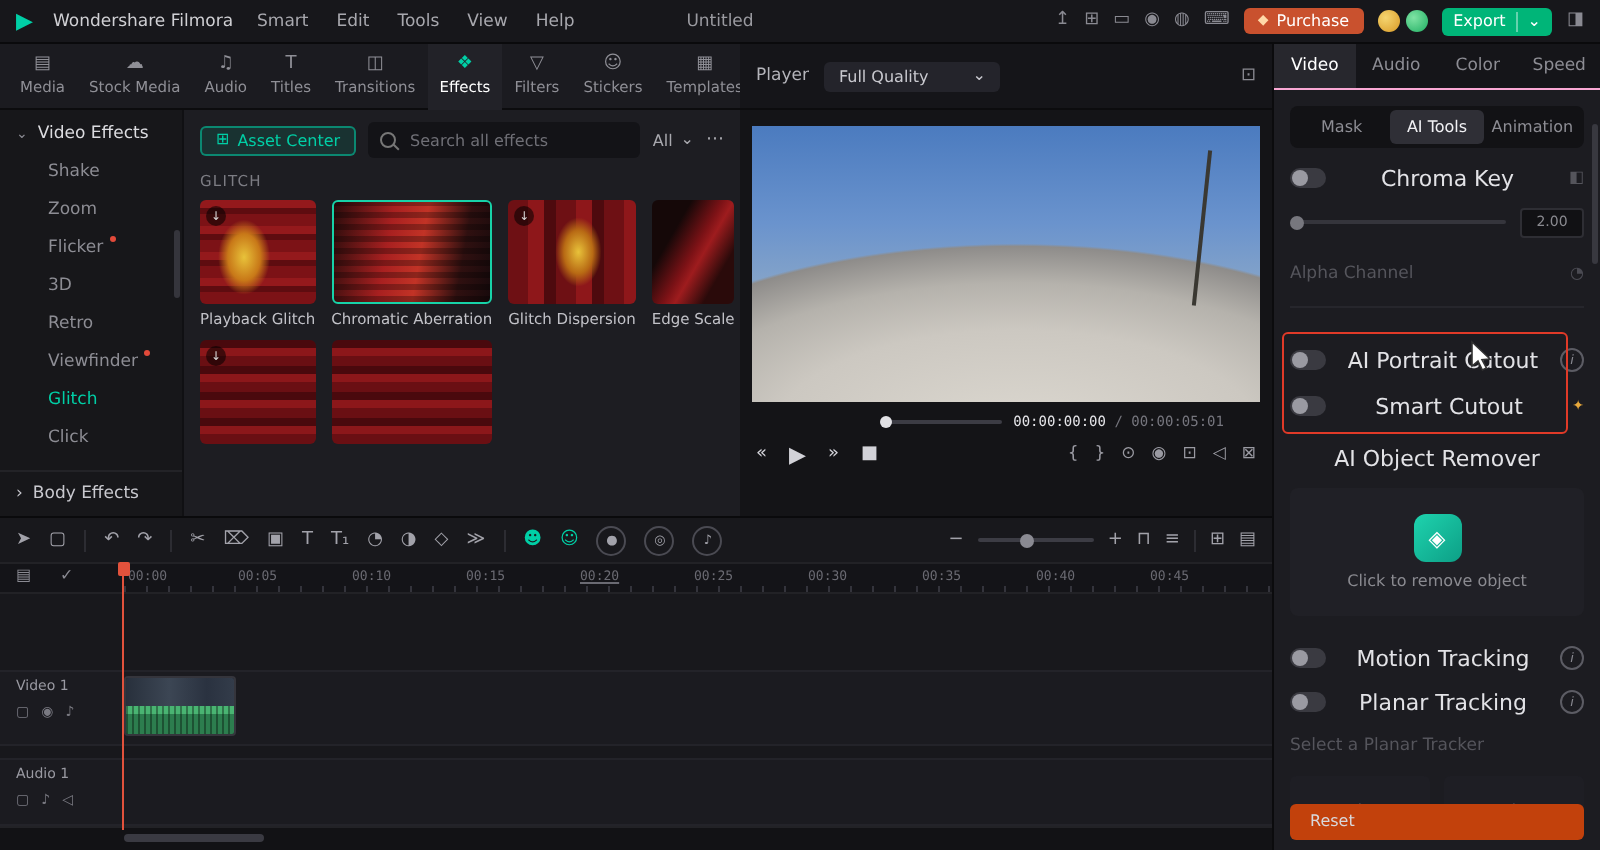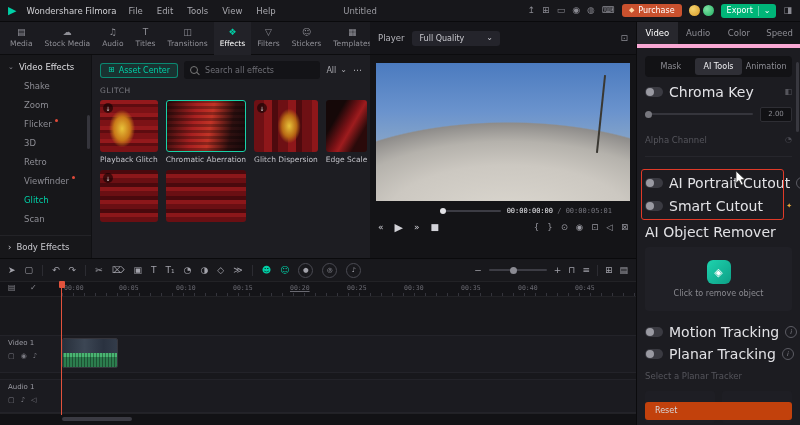--- a/index.html
+++ b/index.html
@@ -73,31 +73,31 @@
   #pdot{position:absolute;left:-1px;top:-2px;width:6px;height:6px;border-radius:50%;background:#e2e2e6;}
   #ptime{font-family:"DejaVu Sans Mono","Liberation Mono",monospace;font-size:7px;white-space:nowrap;}
   #ptime .cur{color:#e6e6ea;}
   #ptime .dur{color:#76767e;}
   #transport{display:flex;align-items:center;margin:7px 8px 0;}
   #transport .lgrp{display:flex;gap:11px;align-items:center;color:#d2d2d8;font-size:9px;}
   #transport .lgrp .play{font-size:11px;}
   #transport .rgrp{margin-left:auto;display:flex;gap:8px;align-items:center;color:#9a9aa2;font-size:8.5px;}
   
   #rightpanel{position:absolute;left:636px;top:22px;width:164px;height:403px;background:#1c1c21;border-left:1px solid #0b0b0d;box-sizing:border-box;}
-  #rp-tabs{display:flex;height:22px;background:#151519;border-bottom:4px solid #f9a8d4;}
+  #rp-tabs{display:flex;height:22px;background:#151519;border-bottom:1px solid #f9a8d4;}
   .rptab{flex:1;display:flex;align-items:center;justify-content:center;color:#8d8d94;font-size:8.5px;}
   .rptab.active{background:#27272d;color:#fff;}
   #rp-body{padding:8px 8px 0;display:flex;flex-direction:column;gap:8px;}
   #subtabs{display:flex;background:#121215;border-radius:4px;padding:2px;height:17px;}
   .subtab{flex:1;display:flex;align-items:center;justify-content:center;color:#8d8d94;font-size:8px;border-radius:3px;}
   .subtab.active{background:#2f2f36;color:#f0f0f3;}
   .trow{display:flex;align-items:center;gap:6px;height:14px;}
   .toggle{width:18px;height:10px;border-radius:5px;background:#3a3a41;position:relative;flex:none;}
   .toggle::after{content:"";position:absolute;width:8px;height:8px;border-radius:50%;background:#9a9aa2;top:1px;left:1px;}
-  .tlabel{color:#e2e2e6;font-size:14px;flex:1;white-space:nowrap;}
+  .tlabel{color:#e2e2e6;font-size:11px;flex:1;white-space:nowrap;text-align:center;}
   .dimlabel{color:#55555c;font-size:8.5px;}
   .info{width:10px;height:10px;border:1px solid #5c5c64;border-radius:50%;color:#8a8a92;font-size:6.5px;display:flex;align-items:center;justify-content:center;flex:none;font-style:italic;}
   #chroma-slider{display:flex;align-items:center;gap:7px;height:14px;}
   #cstrack{flex:1;height:2px;background:#35353c;position:relative;border-radius:1px;}
   #cshandle{position:absolute;left:0;top:-2.5px;width:7px;height:7px;border-radius:50%;background:#77777e;}
   #csval{width:30px;height:13px;background:#111114;border:1px solid #2e2e34;border-radius:2px;color:#8a8a90;font-size:7px;display:flex;align-items:center;justify-content:center;}
   .hsep{height:1px;background:#26262c;margin:1px 0;}
   #aigroup{position:relative;display:flex;flex-direction:column;gap:9px;margin-top:8px;padding:2px 0;}
   #ai-highlight{position:absolute;left:-4px;right:8px;top:-5px;bottom:-5px;border:1.5px solid #e03a28;border-radius:3px;pointer-events:none;}
   .badge{color:#e8a93c;font-size:7px;}
@@ -138,21 +138,21 @@
   #cursor{position:absolute;left:735px;top:170px;z-index:99;}
 </style>
 </head>
 <body>
 
 <div id="app">
 
   <div id="menubar">
     <span id="logo" class="ic">▶</span>
     <span id="appname">Wondershare Filmora</span>
-    <span class="menu">File</span>
+    <span class="menu">Smart</span>
     <span class="menu">Edit</span>
     <span class="menu">Tools</span>
     <span class="menu">View</span>
     <span class="menu">Help</span>
     <span id="proj">Untitled</span>
     <div id="mb-right">
       <span class="mbico ic">↥</span>
       <span class="mbico ic">⊞</span>
       <span class="mbico ic">▭</span>
       <span class="mbico ic">◉</span>
@@ -226,21 +226,21 @@
       <span class="ic">⌄</span>
       <span>Video Effects</span>
     </div>
     <div class="sbitem"><span>Shake</span></div>
     <div class="sbitem"><span>Zoom</span></div>
     <div class="sbitem"><span>Flicker</span><span class="rdot"></span></div>
     <div class="sbitem"><span>3D</span></div>
     <div class="sbitem"><span>Retro</span></div>
     <div class="sbitem"><span>Viewfinder</span><span class="rdot"></span></div>
     <div class="sbitem active"><span>Glitch</span></div>
-    <div class="sbitem"><span>Scan</span></div>
+    <div class="sbitem"><span>Click</span></div>
     <span id="sb-scroll"></span>
     <div id="sb-foot">
       <span class="ic">›</span>
       <span>Body Effects</span>
     </div>
   </div>
 
   <div id="effects">
     <div id="fx-head">
       <div id="asset-btn">

